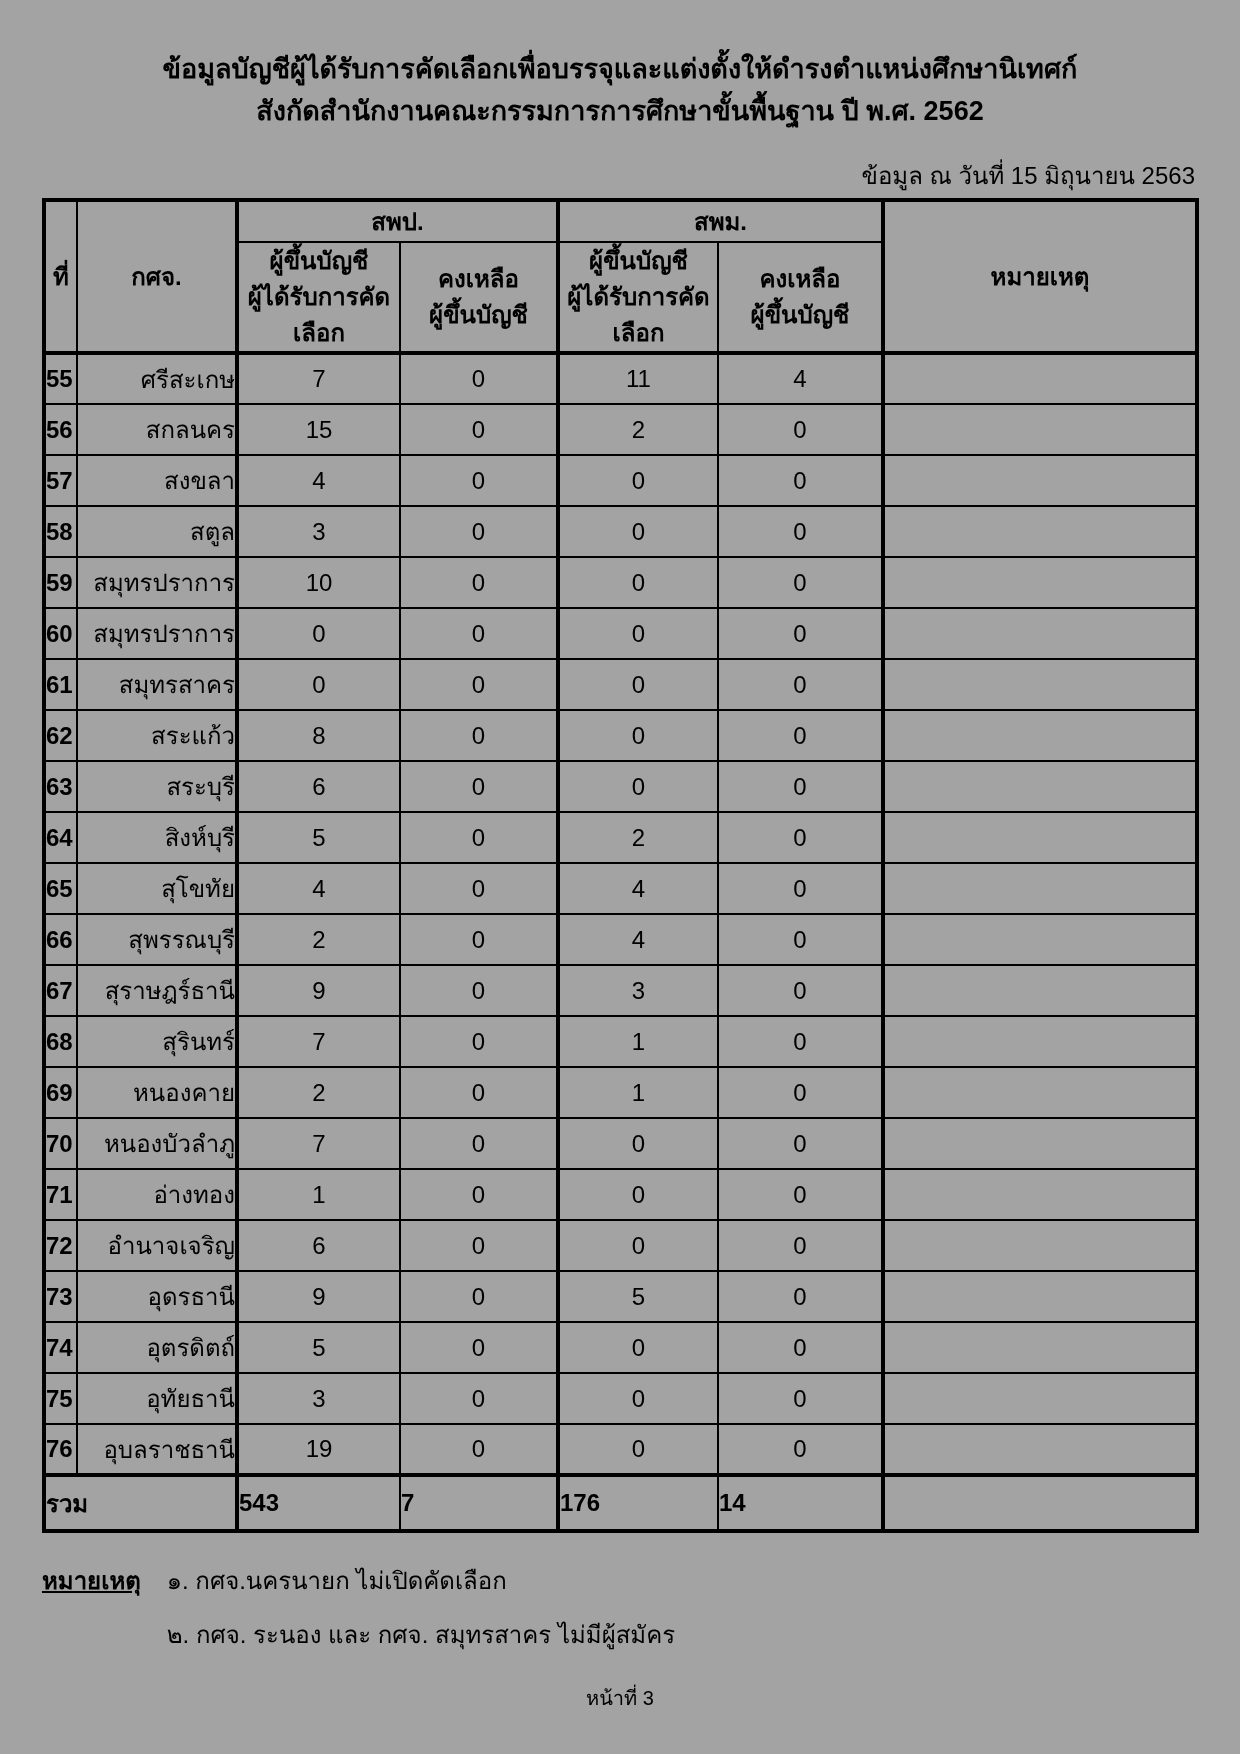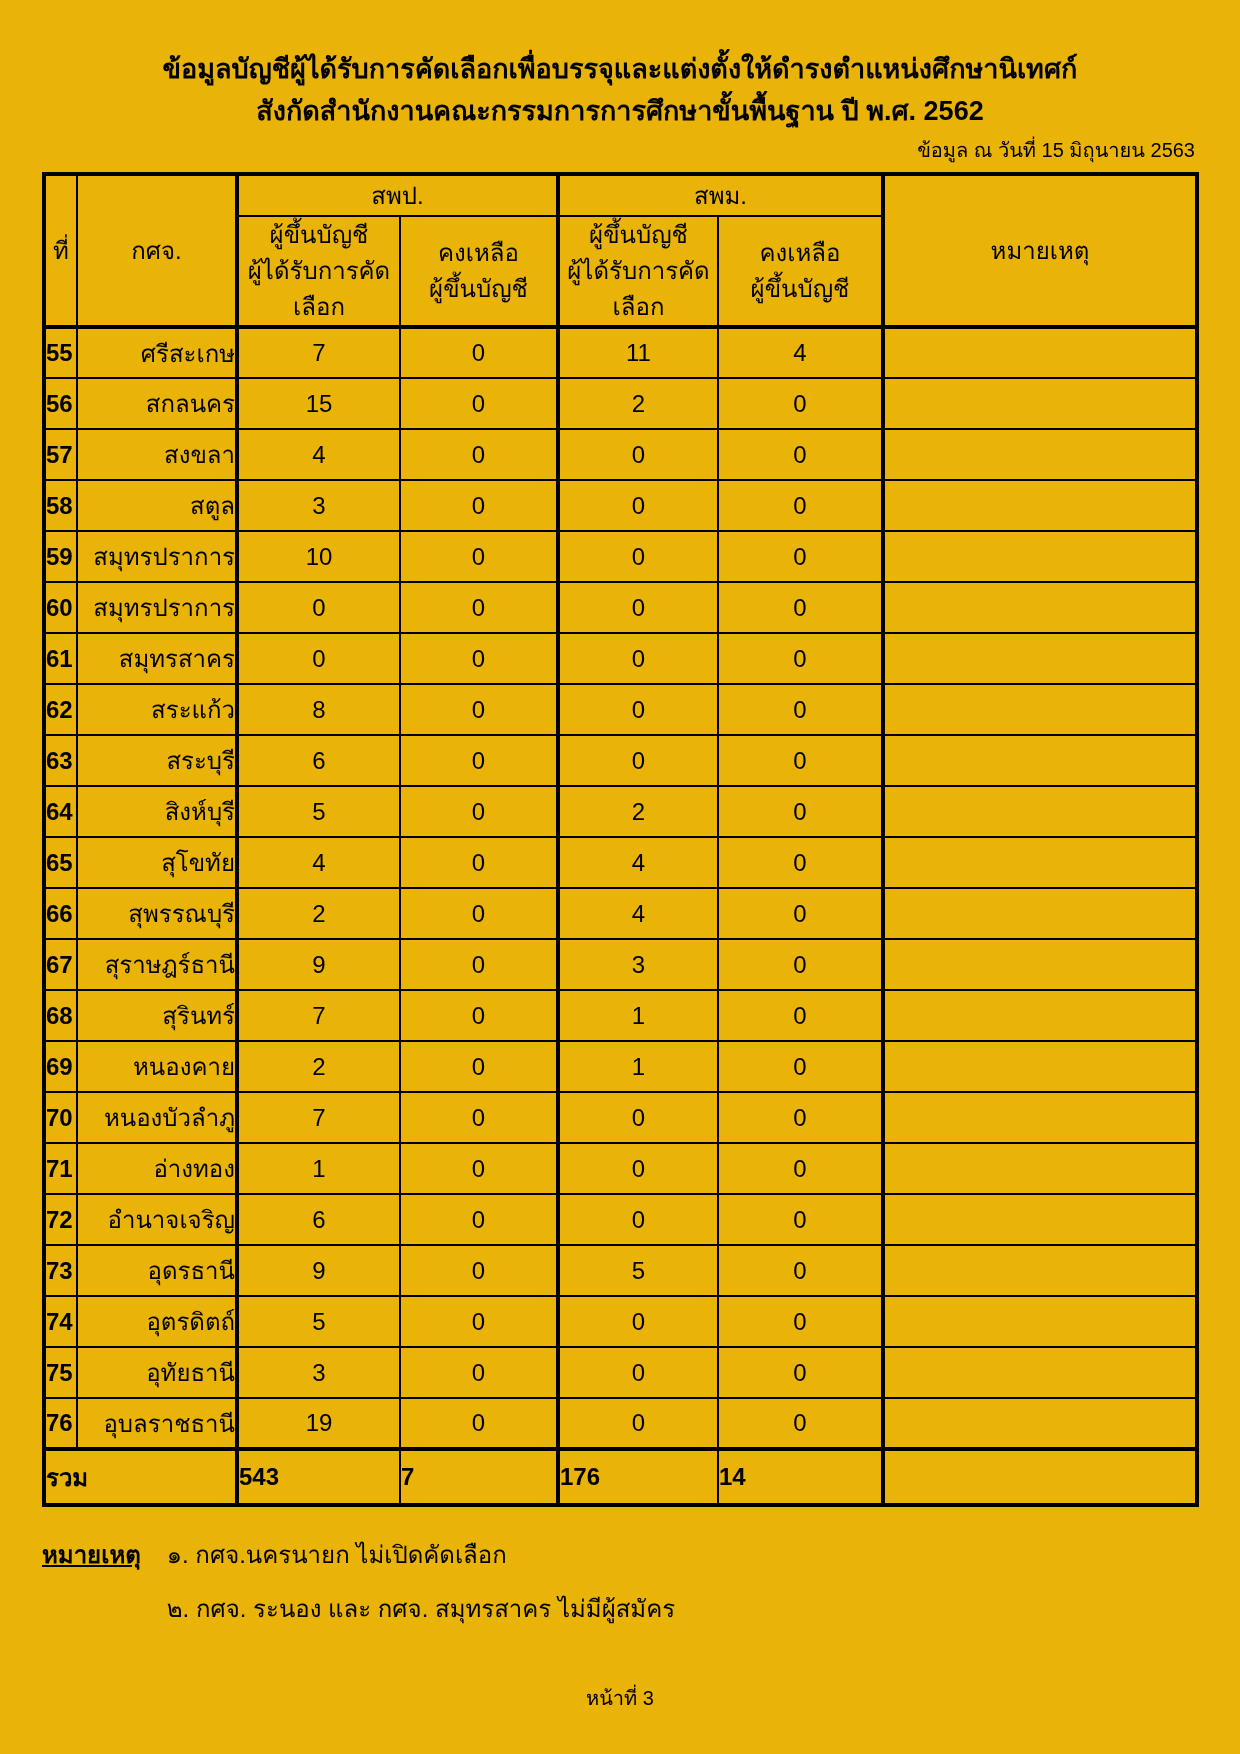--- a/index.html
+++ b/index.html
@@ -1,55 +1,55 @@
 <!DOCTYPE html>
 <html lang="th"><head>
 <meta charset="utf-8">
 <style>
   * { margin: 0; padding: 0; box-sizing: border-box; }
   html, body { background: #ffffff; }
   .page {
     position: relative;
     width: 1240px;
     height: 1754px;
-    background: #eab308;
+    background: #a3a3a3;
     color: #000000;
     font-family: "Liberation Sans", sans-serif;
     overflow: hidden;
   }
   .title-block {
     padding-top: 48px;
     text-align: center;
     font-weight: bold;
     font-size: 27px;
     line-height: 42px;
   }
   .date-line {
     margin-left: 42px;
     width: 1153px;
     text-align: right;
-    font-size: 20px;
-    margin-top: 2px;
+    font-size: 24px;
+    margin-top: 28px;
     line-height: 32px;
   }
   table.main {
     margin-left: 42px;
     margin-top: 6px;
     width: 1153px;
     border-collapse: collapse;
     table-layout: fixed;
     border: 4px solid #000;
     font-size: 24px;
   }
   .main th, .main td {
     border: 2px solid #000;
     vertical-align: middle;
     overflow: hidden;
   }
-  .main thead th { font-weight: normal; }
+  .main thead th { font-weight: bold; }
   tr.group-row { height: 40px; }
   tr.sub-row { height: 82px; }
   .main tbody tr.data-row { height: 51px; }
   .sub-row th { line-height: 36px; }
   .bl-thick { border-left: 4px solid #000 !important; }
   .bb-thick { border-bottom: 4px solid #000 !important; }
   .c-no { text-align: left; font-weight: bold; }
   .c-prov { text-align: right; padding-left: 6px; }
   .c-num { text-align: center; }
   tr.total-row td {

